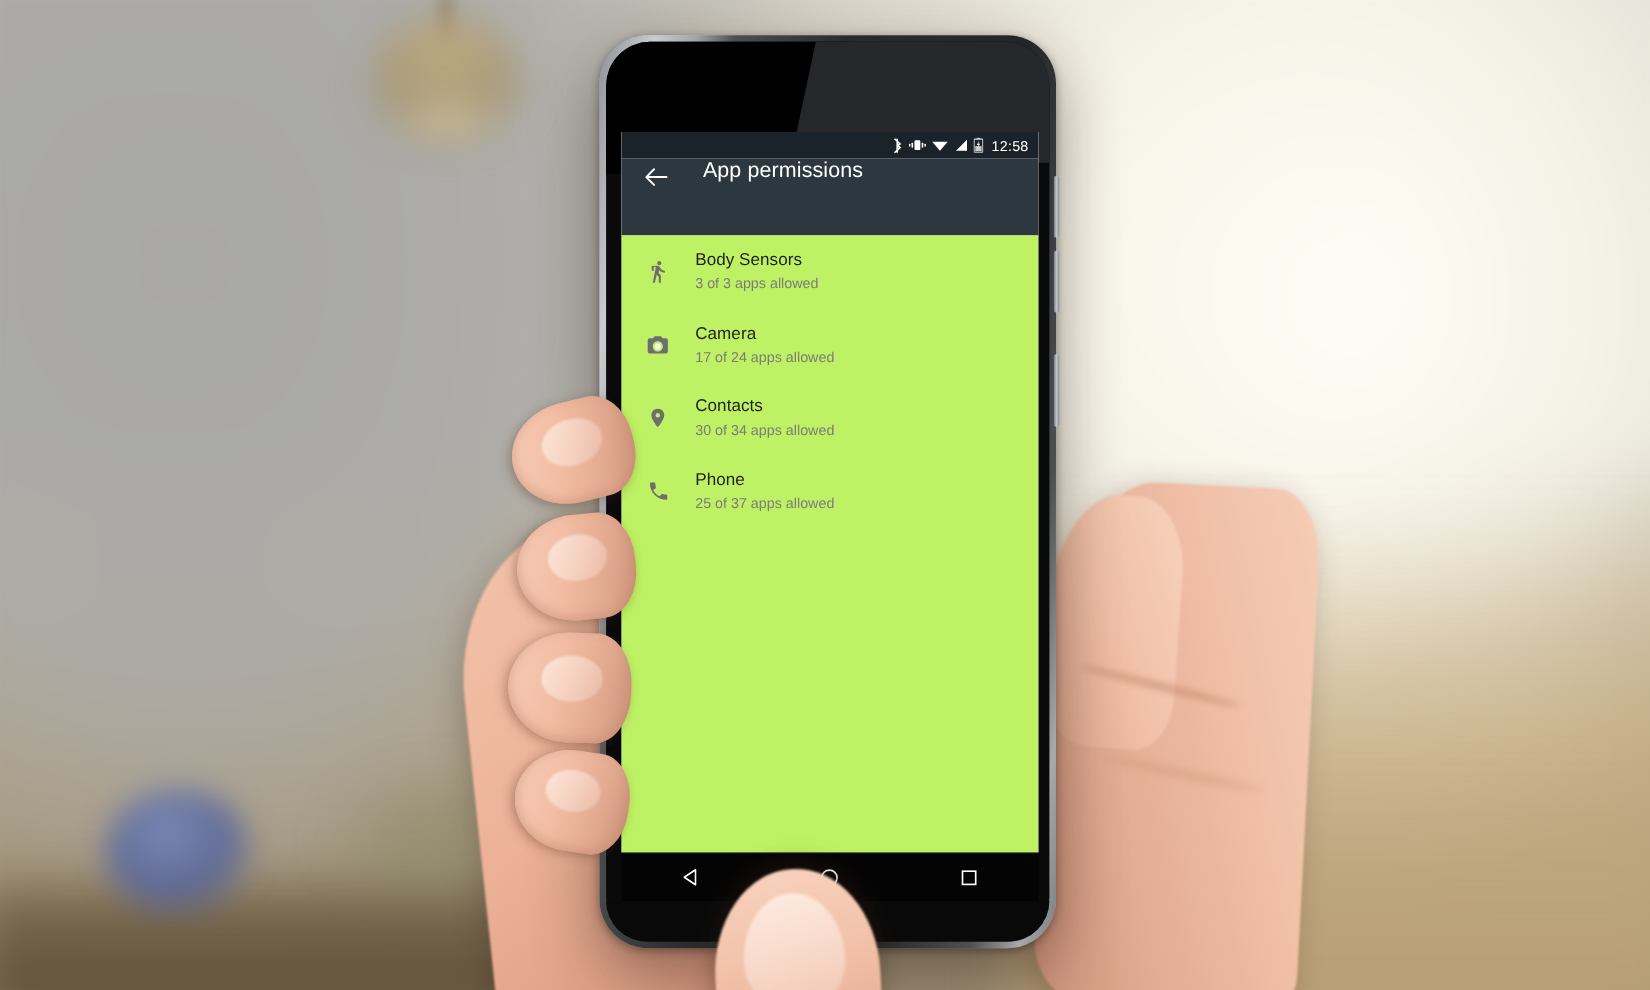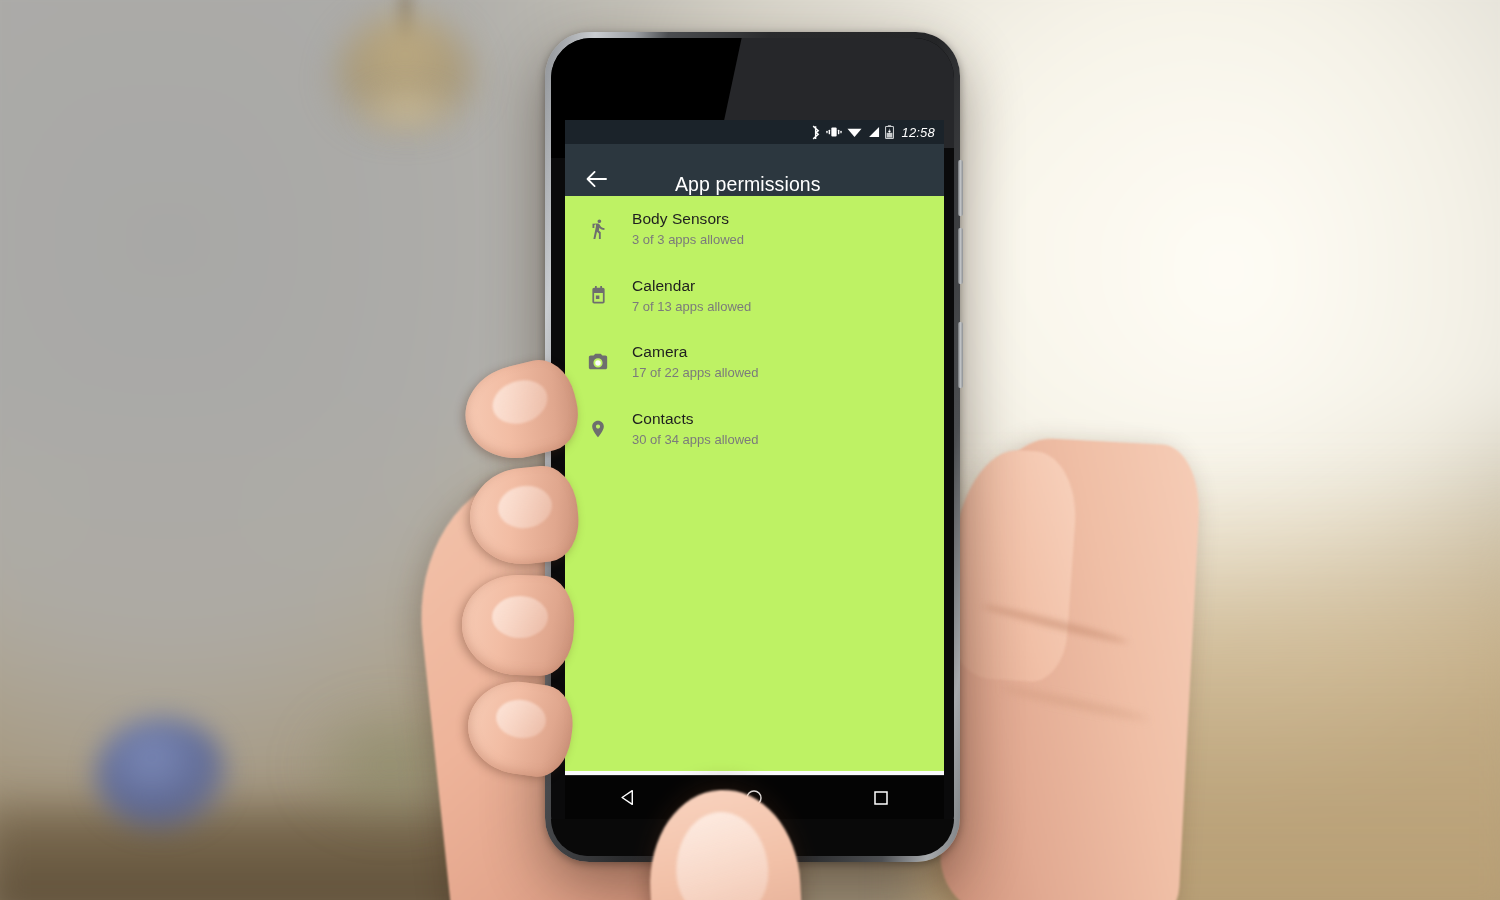--- a/index.html
+++ b/index.html
@@ -268,39 +268,37 @@
 
   
   .status-bar {
     height: 24px;
     background: #1b232a;
     display: flex;
     align-items: center;
     justify-content: flex-end;
     padding-right: 9px;
     gap: 5px;
-    font-style: italic;
   }
   .status-icon { display: flex; align-items: center; }
   .status-time {
     color: #ffffff;
     font-size: 13px;
     letter-spacing: 0.2px;
     margin-left: 2px;
     font-family: "Liberation Sans", sans-serif;
   }
 
   
   .toolbar {
-    height: 52px;
+    height: 70px;
     background: #2c373f;
     display: flex;
-    align-items: flex-end;
+    align-items: flex-start;
     padding-left: 14px;
-    gap: 36px;
   }
   .back-btn {
     width: 34px; height: 34px;
     display: flex; align-items: center; justify-content: center;
     cursor: pointer;
   }
   .toolbar-title {
     color: #ffffff;
     font-size: 19.5px;
     margin-left: 26px;
@@ -454,60 +452,59 @@
             <svg width="22" height="22" viewBox="0 0 24 24" fill="#6e6e6e">
               <path d="M13.5 5.5c1.1 0 2-.9 2-2s-.9-2-2-2-2 .9-2 2 .9 2 2 2zM9.8 8.9L7 23h2.1l1.8-8 2.1 2v6h2v-7.5l-2.1-2 .6-3c1.3 1.5 3.3 2.5 5.5 2.5v-2c-1.9 0-3.5-1-4.3-2.4l-1-1.6c-.4-.6-1-1-1.7-1-.3 0-.5.1-.8.1L6 6.3V11h2V7.6l1.8-.7"></path>
             </svg>
           </div>
           <div class="perm-text">
             <div class="perm-title">Body Sensors</div>
             <div class="perm-sub">3 of 3 apps allowed</div>
           </div>
         </div>
 
-        <div class="perm-row">
-          <div class="perm-icon">
-            <svg width="21" height="21" viewBox="0 0 24 24" fill="#6e6e6e">
-              <path d="M17 3h-1V1h-2v2H10V1H8v2H7c-1.1 0-2 .9-2 2v14c0 1.1.9 2 2 2h10c1.1 0 2-.9 2-2V5c0-1.1-.9-2-2-2zm0 16H7V9h10v10z"></path>
-              <rect x="9" y="12" width="4" height="4"></rect>
-            </svg>
-          </div>
-          <div class="perm-text">
-            <div class="perm-title">Calendar</div>
-            <div class="perm-sub">7 of 13 apps allowed</div>
-          </div>
-        </div>
 
         <div class="perm-row">
           <div class="perm-icon">
             <svg width="22" height="22" viewBox="0 0 24 24" fill="#6e6e6e">
               <path d="M9 3l-1.8 2H4c-1.1 0-2 .9-2 2v11c0 1.1.9 2 2 2h16c1.1 0 2-.9 2-2V7c0-1.1-.9-2-2-2h-3.2L15 3H9zm3 15c-2.8 0-5-2.2-5-5s2.2-5 5-5 5 2.2 5 5-2.2 5-5 5z"></path>
               <circle cx="12" cy="13" r="3" fill="#fafafa"></circle>
             </svg>
           </div>
           <div class="perm-text">
             <div class="perm-title">Camera</div>
-            <div class="perm-sub">17 of 22 apps allowed</div>
+            <div class="perm-sub">17 of 24 apps allowed</div>
           </div>
         </div>
 
 
         <div class="perm-row">
           <div class="perm-icon">
             <svg width="20" height="22" viewBox="0 0 24 24" fill="#6e6e6e">
               <path d="M12 2C8.1 2 5 5.1 5 9c0 5.2 7 13 7 13s7-7.8 7-13c0-3.9-3.1-7-7-7zm0 9.5c-1.4 0-2.5-1.1-2.5-2.5S10.6 6.5 12 6.5s2.5 1.1 2.5 2.5-1.1 2.5-2.5 2.5z"></path>
             </svg>
           </div>
           <div class="perm-text">
             <div class="perm-title">Contacts</div>
             <div class="perm-sub">30 of 34 apps allowed</div>
           </div>
         </div>
 
 
+        <div class="perm-row">
+          <div class="perm-icon">
+            <svg width="21" height="21" viewBox="0 0 24 24" fill="#6e6e6e">
+              <path d="M6.6 10.8c1.4 2.8 3.8 5.1 6.6 6.6l2.2-2.2c.3-.3.7-.4 1.1-.2 1.2.4 2.5.6 3.8.6.6 0 1 .4 1 1V20c0 .6-.4 1-1 1-9.4 0-17-7.6-17-17 0-.6.4-1 1-1h3.5c.6 0 1 .4 1 1 0 1.3.2 2.6.6 3.8.1.4 0 .8-.2 1.1l-2.6 1.9z"></path>
+            </svg>
+          </div>
+          <div class="perm-text">
+            <div class="perm-title">Phone</div>
+            <div class="perm-sub">25 of 37 apps allowed</div>
+          </div>
+        </div>
 
 
       </div>
     </div>
 
     <div class="nav-bar">
       <div class="nav-btn">
         <svg width="17" height="17" viewBox="0 0 18 18">
           <path d="M13 1.8 L2.2 9 L13 16.2 Z" fill="none" stroke="#ffffff" stroke-width="1.5" stroke-linejoin="round"></path>
         </svg>

